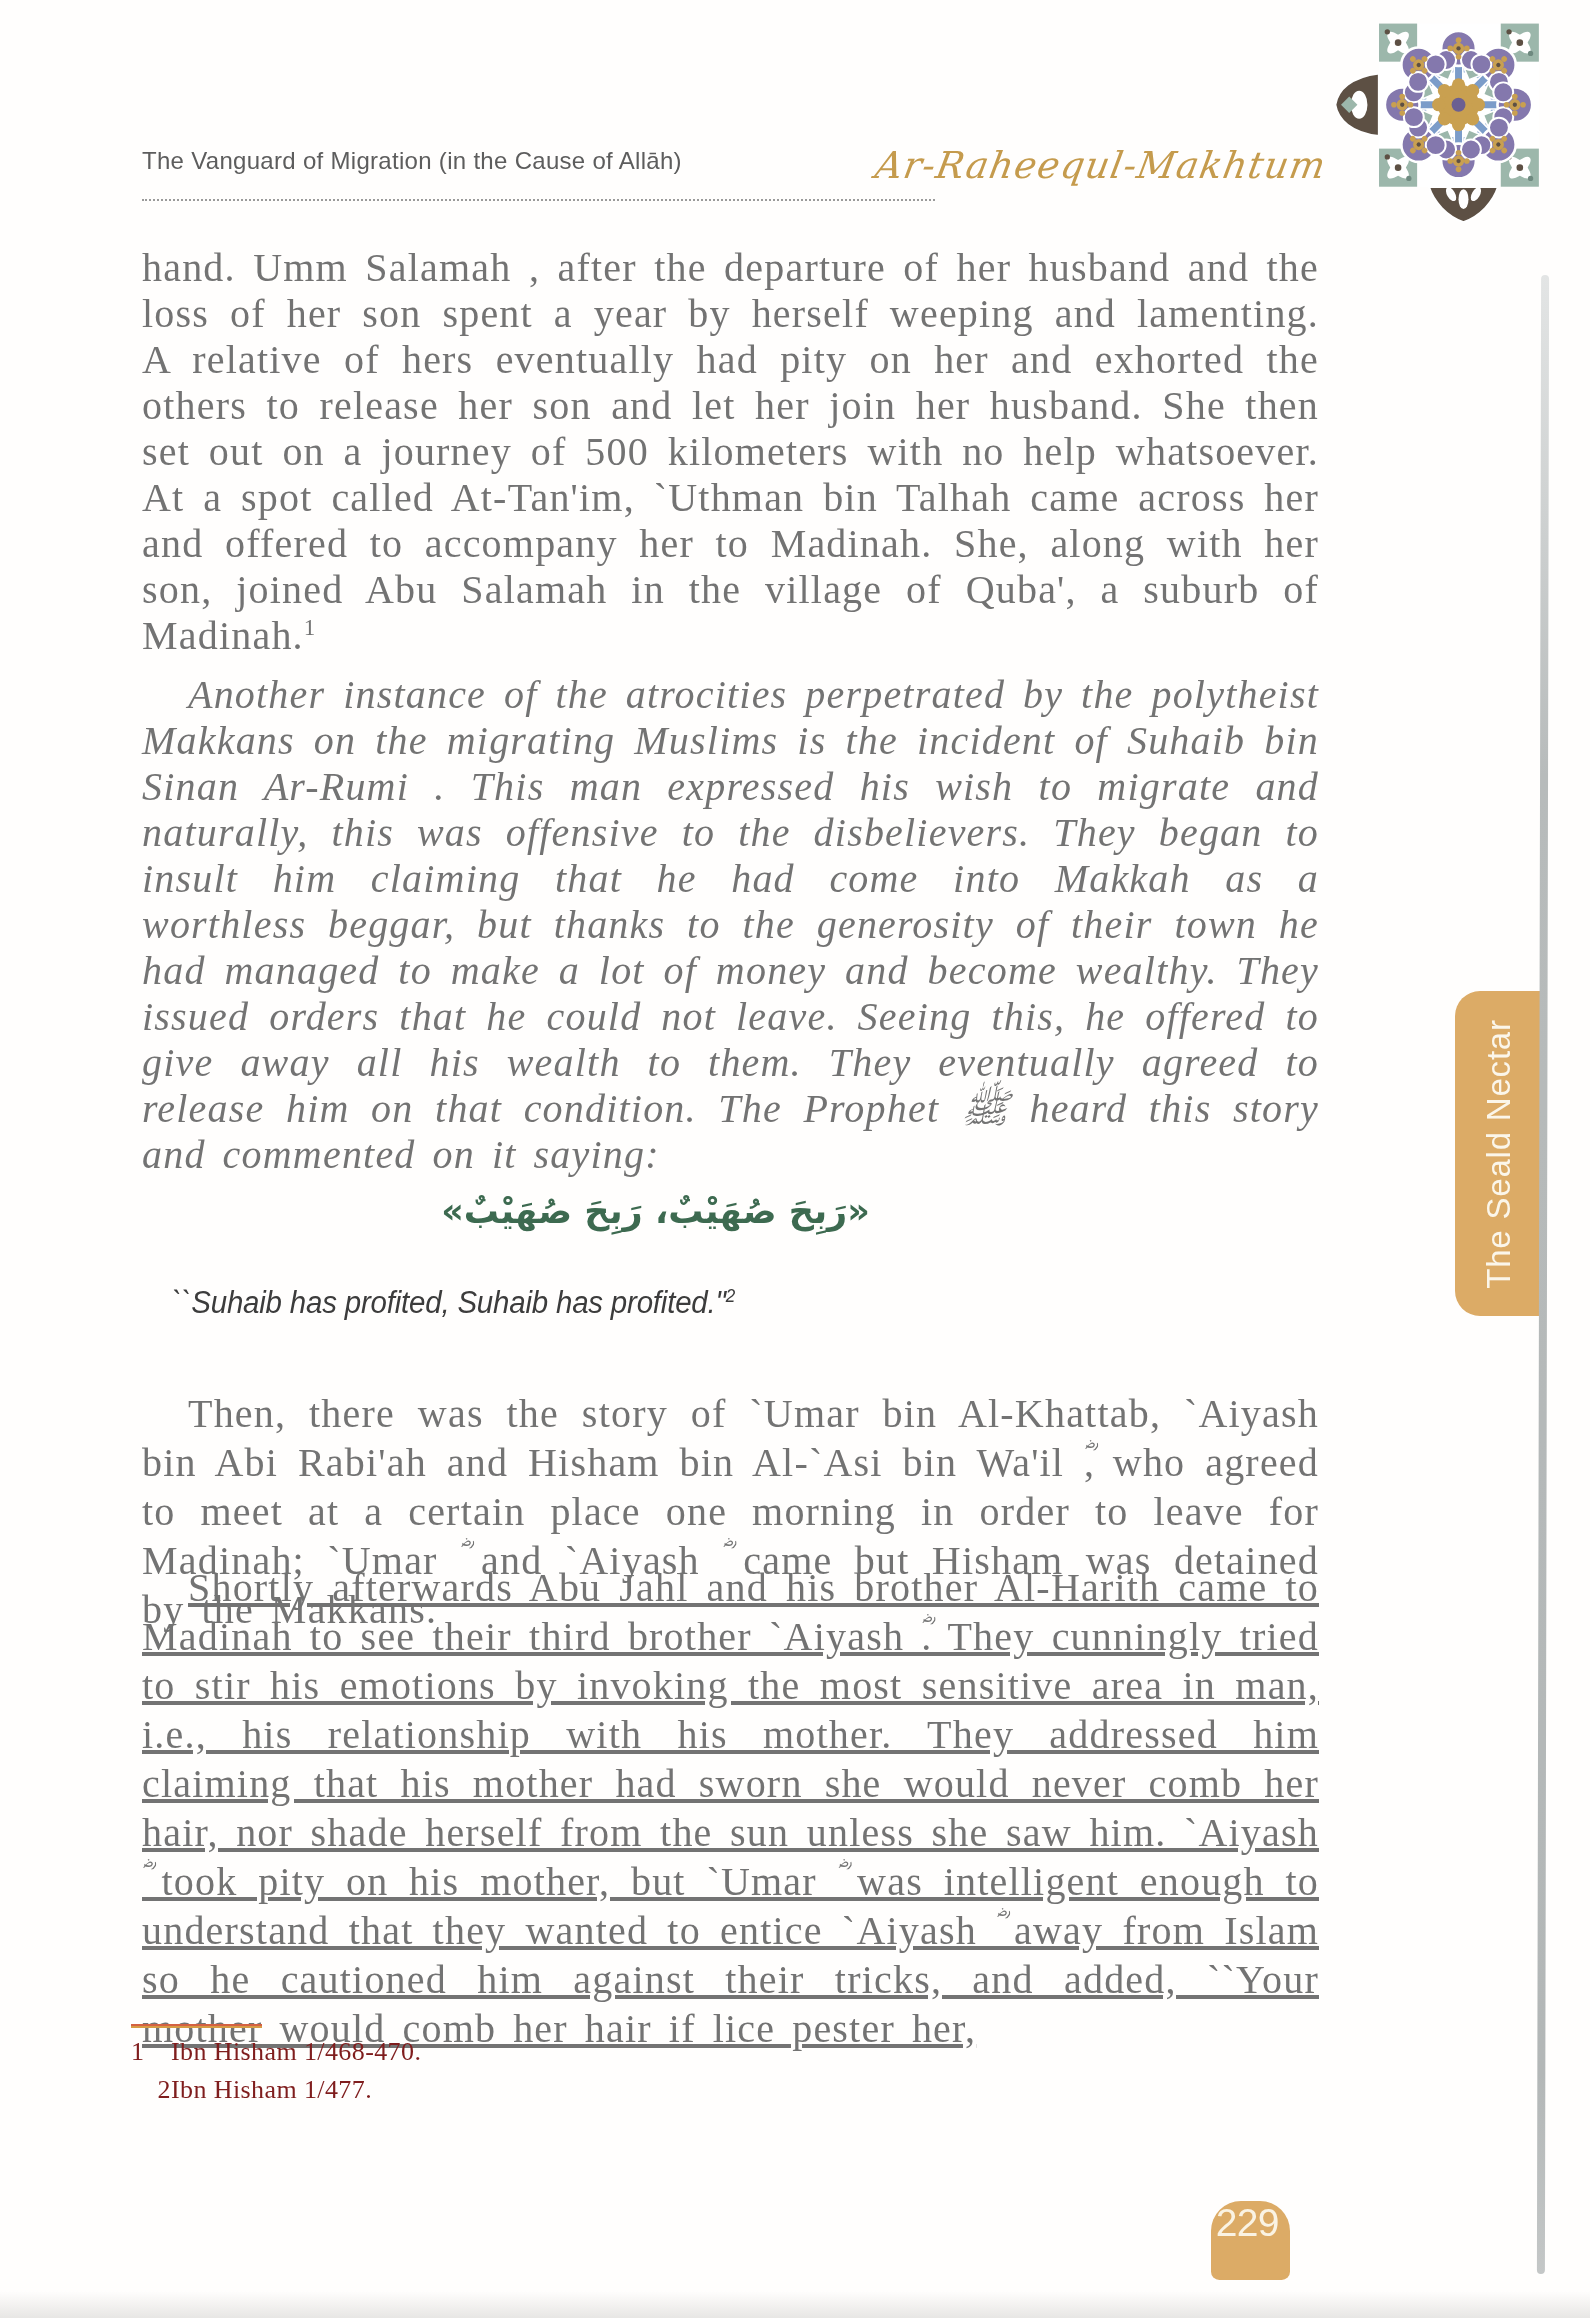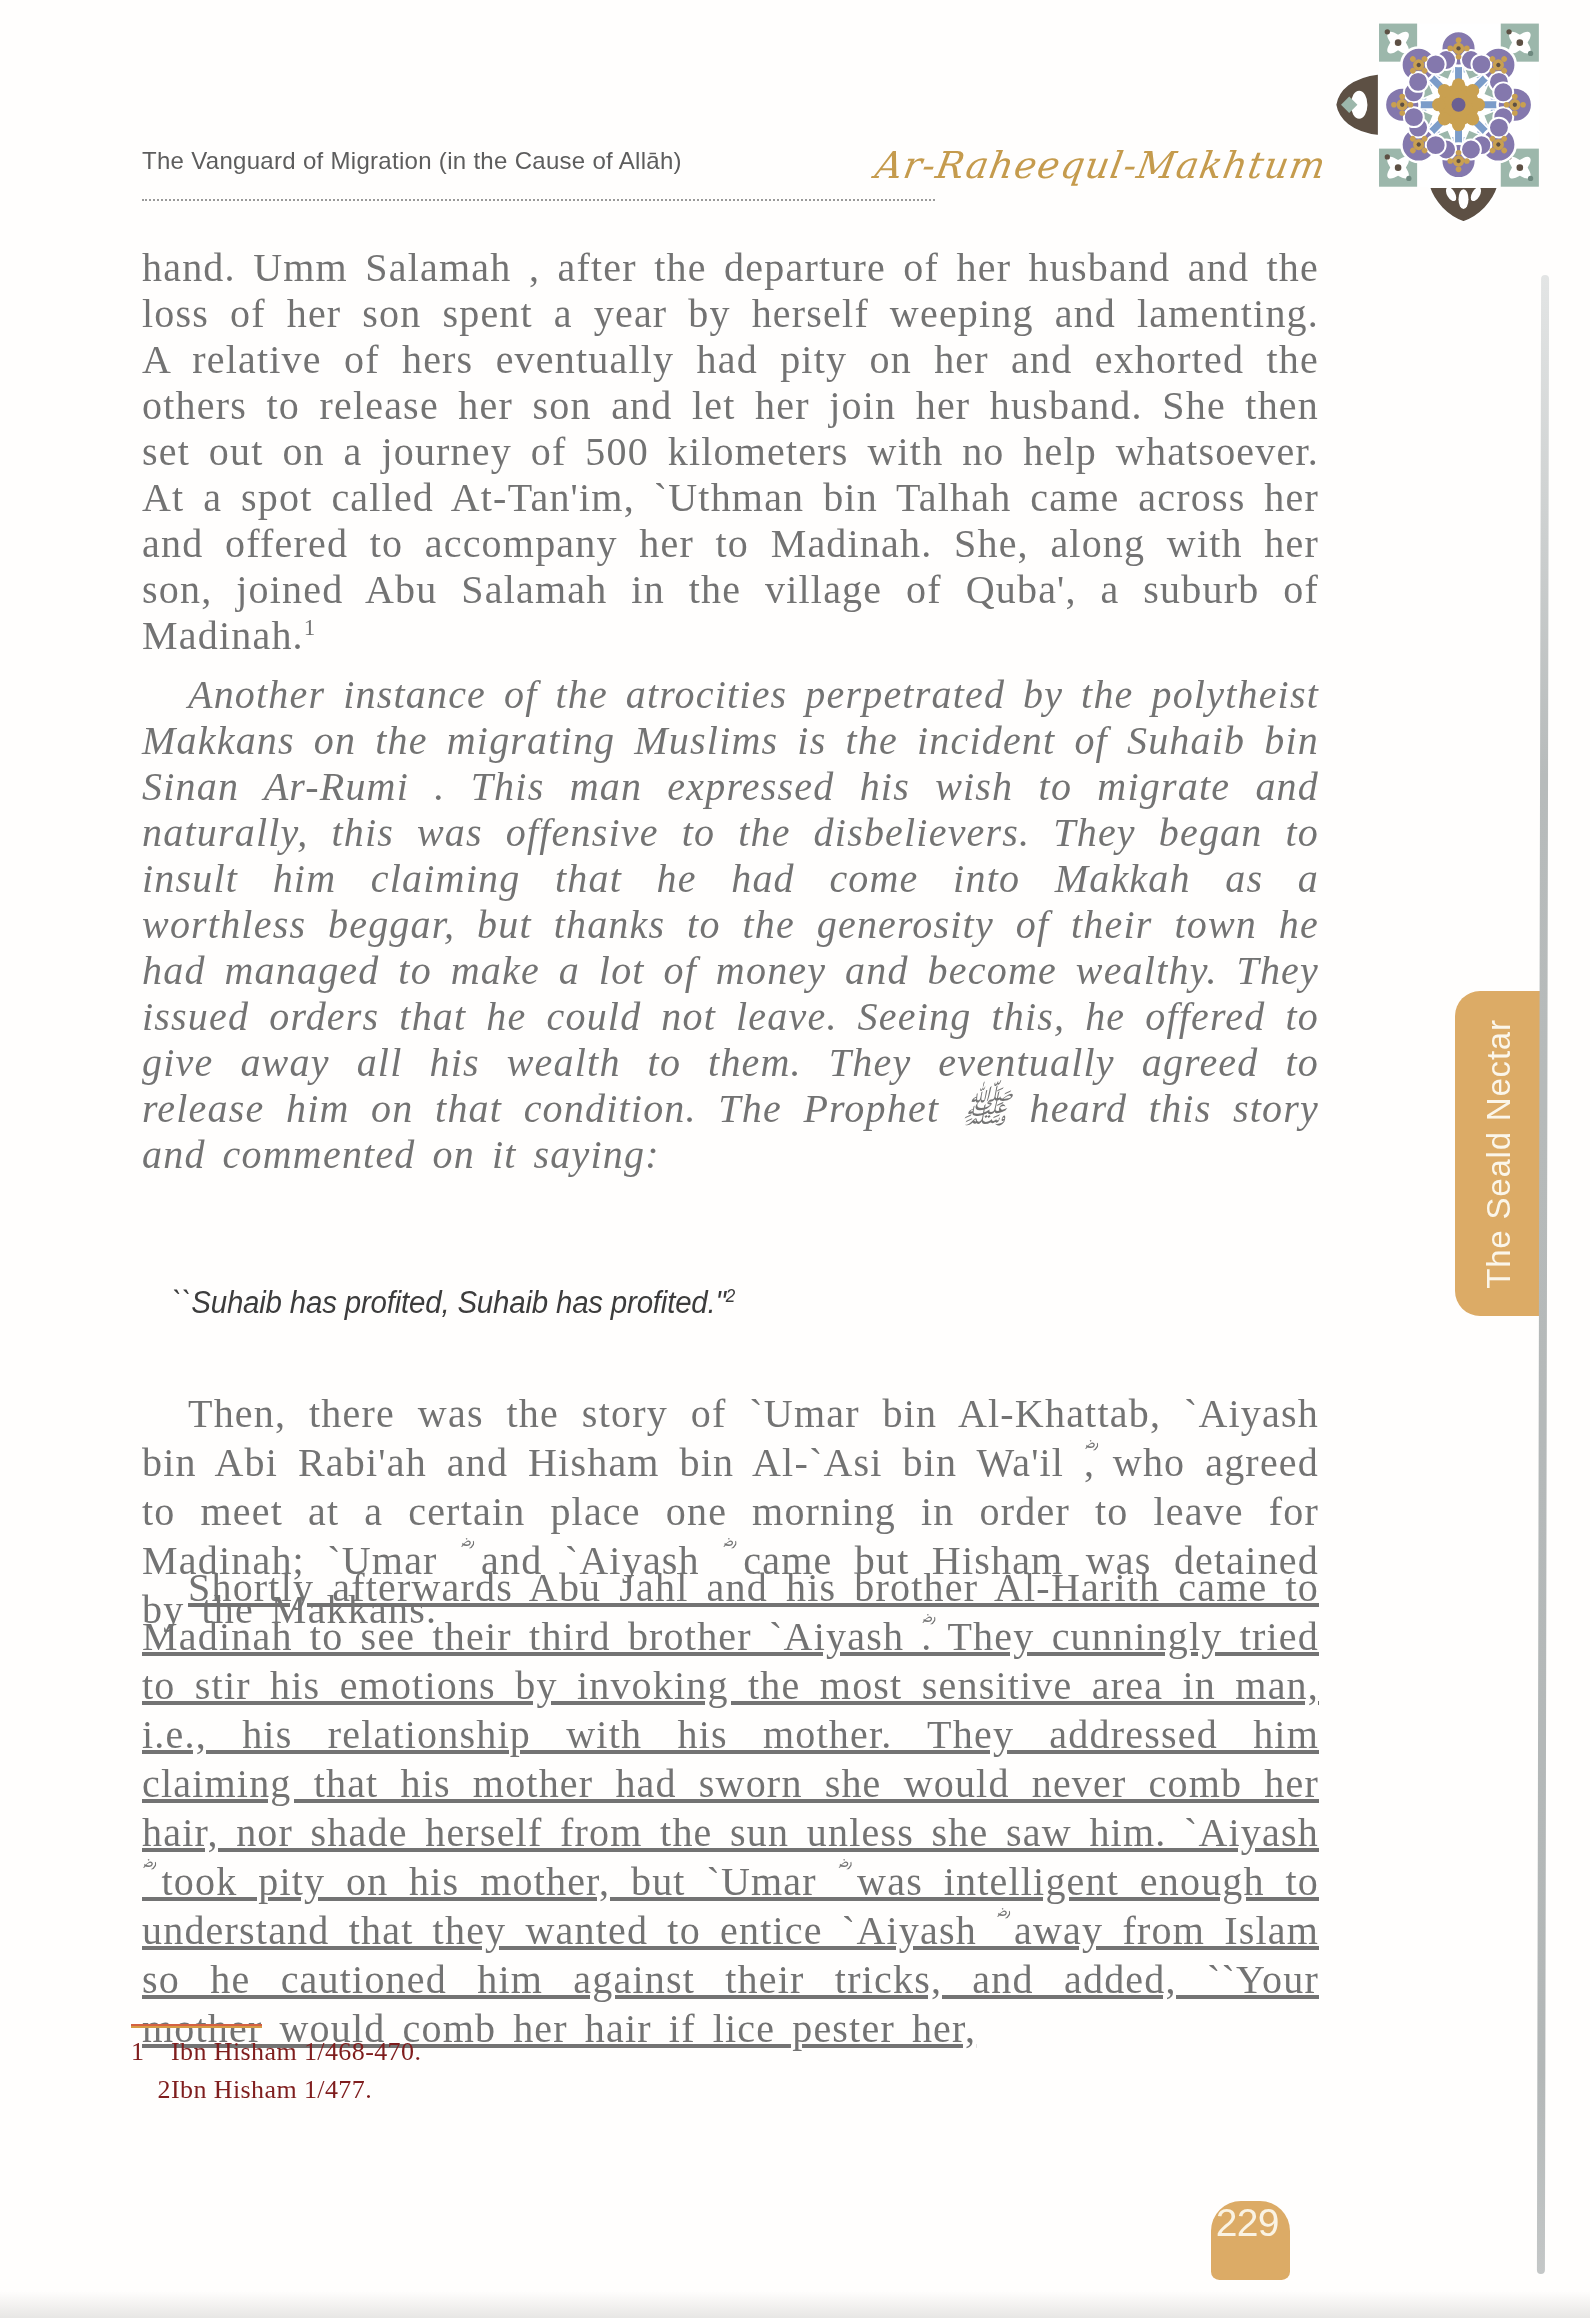--- a/index.html
+++ b/index.html
@@ -157,20 +157,21 @@
           <circle cx="-8.5" cy="-8.5" r="4"></circle>
       </g>
       <circle r="4.2" fill="#6b5f92"></circle>
     </g>
   </svg>
 
   <p class="body-para p1"><span>hand. Umm Salamah , after the departure of her husband and the loss of her son spent a year by herself weeping and lamenting. A relative of hers eventually had pity on her and exhorted the others to release her son and let her join her husband. She then set out on a journey of 500 kilometers with no help whatsoever. At a spot called At-Tan'im, `Uthman bin Talhah came across her and offered to accompany her to Madinah. She, along with her son, joined Abu Salamah in the village of Quba', a suburb of Madinah.</span><sup class="fnref">1</sup></p>
 
   <p class="body-para p2 indent">Another instance of the atrocities perpetrated by the polytheist Makkans on the migrating Muslims  is the incident of Suhaib bin Sinan Ar-Rumi . This man expressed his wish to migrate and naturally, this was offensive to the disbelievers. They began to insult him claiming that he had come into Makkah as a worthless beggar, but thanks to the generosity of their town he had managed to make a lot of money and become wealthy. They issued orders that he could not leave. Seeing this, he offered to give away all his wealth to them. They eventually agreed to release him on that condition. The Prophet ﷺ heard this story and commented on it saying:</p>
 
+  <div class="arabic-quote">«رَبِحَ صُهَيْبٌ، رَبِحَ صُهَيْبٌ»</div>
 
   <div class="quote-translation"><span>``Suhaib has profited, Suhaib has profited."</span><sup class="fnref">2</sup></div>
 
   <p class="body-para p3 indent">Then, there was the story of `Umar bin Al-Khattab, `Aiyash bin Abi Rabi'ah and Hisham bin Al-`Asi bin Wa'il ؓ, who agreed to meet at a certain place one morning in order to leave for Madinah; `Umar ؓ and `Aiyash ؓ came but Hisham was detained by the Makkans.</p>
 
   <p class="body-para p4 indent">Shortly afterwards Abu Jahl and his brother Al-Harith came to Madinah to see their third brother `Aiyash ؓ. They cunningly tried to stir his emotions by invoking the most sensitive area in man, i.e., his relationship with his mother. They addressed him claiming that his mother had sworn she would never comb her hair, nor shade herself from the sun unless she saw him. `Aiyash ؓ took pity on his mother, but `Umar ؓ was intelligent enough to understand that they wanted to entice `Aiyash ؓ away from Islam so he cautioned him against their tricks, and added, ``Your mother would comb her hair if lice pester her,</p>
 
   <div class="footnote-rule"></div>
   <div class="footnote fn1"><span class="fn-num">1</span><span class="fn-text">Ibn Hisham 1/468-470.</span></div>
   <div class="footnote fn2"><span class="fn-num">2</span><span class="fn-text">Ibn Hisham 1/477.</span></div>

